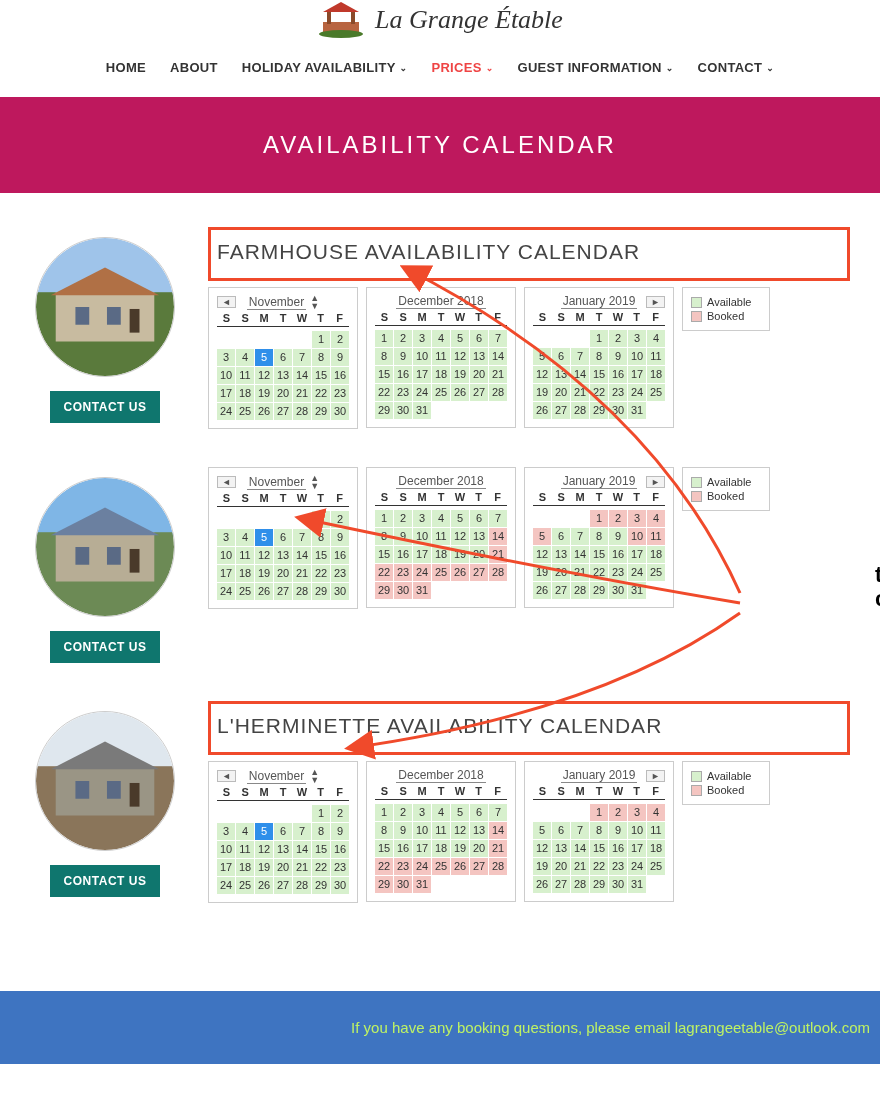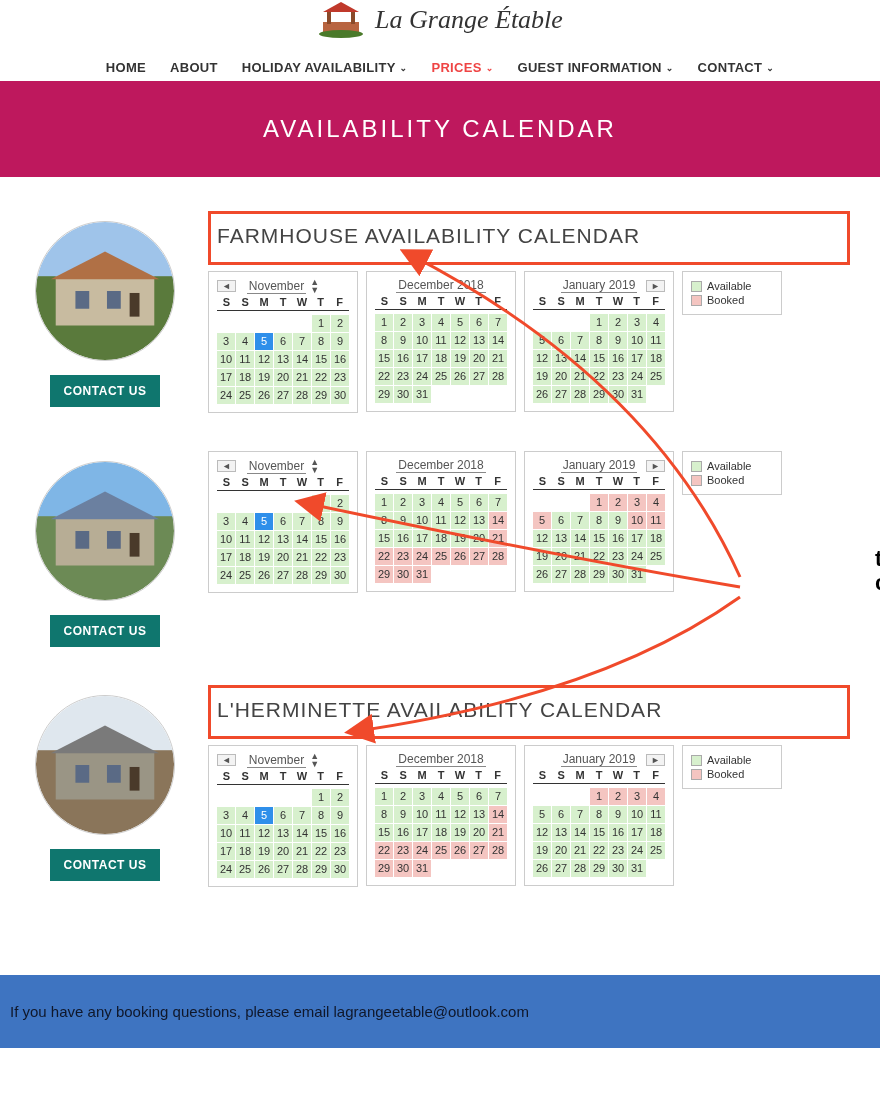--- a/index.html
+++ b/index.html
@@ -1,21 +1,21 @@
 <!DOCTYPE html>
 <html><head>
 <meta charset="utf-8">
 <style>
 * { box-sizing: border-box; margin: 0; padding: 0; }
 body { font-family: Arial, Helvetica, sans-serif; width: 880px; background: #fff; color: #333; }
 .header-logo { text-align: center; padding: 2px 0 8px; }
 .logo-wrap { display: inline-flex; align-items: center; gap: 10px; }
 .logo-svg { width: 48px; height: 36px; }
 .logo-text { font-family: 'Brush Script MT', cursive; font-size: 26px; font-style: italic; }
-.nav { display: flex; justify-content: center; gap: 24px; padding: 10px 0 6px; font-size: 13px; font-weight: 700; letter-spacing: .3px; }
+.nav { display: flex; justify-content: center; gap: 24px; padding: 10px 0 22px; font-size: 13px; font-weight: 700; letter-spacing: .3px; }
 .nav a { color: #333; text-decoration: none; display: inline-flex; align-items: center; gap: 4px; }
 .nav a.active { color: #ef4444; }
 .chev { font-size: 9px; }
 .banner { background: #be185d; color: #fff; text-align: center; padding: 34px 0; font-size: 24px; letter-spacing: 3px; font-weight: 300; }
 .content { padding: 34px 30px 50px 30px; }
 .section { display: flex; gap: 28px; margin-bottom: 38px; align-items: flex-start; }
 .sidecol { width: 150px; text-align: center; flex-shrink: 0; }
 .photo { width: 140px; height: 140px; border-radius: 50%; margin: 10px auto 14px; border: 1px solid #ccc; display: block; }
 .contact-btn { background: #0f766e; color: #fff; border: none; padding: 9px 14px; font-size: 12px; font-weight: 700; letter-spacing: .5px; cursor: pointer; }
 .calcol { flex: 1; position: relative; }
@@ -27,24 +27,24 @@
 .nav-arrow { font-size: 9px; border: 1px solid #bbb; padding: 0 4px; cursor: pointer; position: absolute; background: #f3f3f3; }
 .nav-arrow.left { left: 0; }
 .nav-arrow.right { right: 0; }
 .sort-ico { font-size: 9px; line-height: 8px; }
 .dow { display: grid; grid-template-columns: repeat(7, 1fr); font-size: 11px; font-weight: 700; text-align: center; border-bottom: 1px solid #333; padding-bottom: 2px; margin: 2px 0 4px; }
 .grid { display: grid; grid-template-columns: repeat(7, 1fr); gap: 1px; font-size: 11px; }
 .cell { text-align: center; padding: 2px 0; min-height: 17px; }
 .avail { background: #d7f0cd; }
 .booked { background: #f4c5c1; }
 .today { background: #2f8fea; color: #fff; }
-.legend { border: 1px solid #ccc; padding: 6px 8px; font-size: 11px; width: 100px; flex-shrink: 0; }
+.legend { border: 1px solid #ccc; padding: 6px 8px; font-size: 11px; width: 88px; flex-shrink: 0; }
 .leg-item { display: flex; align-items: center; gap: 5px; margin: 2px 0; }
 .sw { width: 11px; height: 11px; border: 1px solid #aaa; }
-.footer { background: #3e74c1; color: #0f172a; text-align: left; padding: 28px 10px; font-size: 15px; font-weight: 300; }
+.footer { background: #3e74c1; color: #bef264; text-align: right; padding: 28px 10px; font-size: 15px; font-weight: 300; }
 .annot { position: absolute; pointer-events: none; z-index: 20; }
 .annot-text { position: absolute; right: -95px; top: 370px; width: 100px; font-size: 22px; font-weight: 700; color: #000; line-height: 1.1; }
 svg.arrow { position: absolute; overflow: visible; }
 </style>
 </head>
 <body>
 
 <div class="header-logo">
   <div class="logo-wrap">
     <svg class="logo-svg" viewBox="0 0 48 36">

